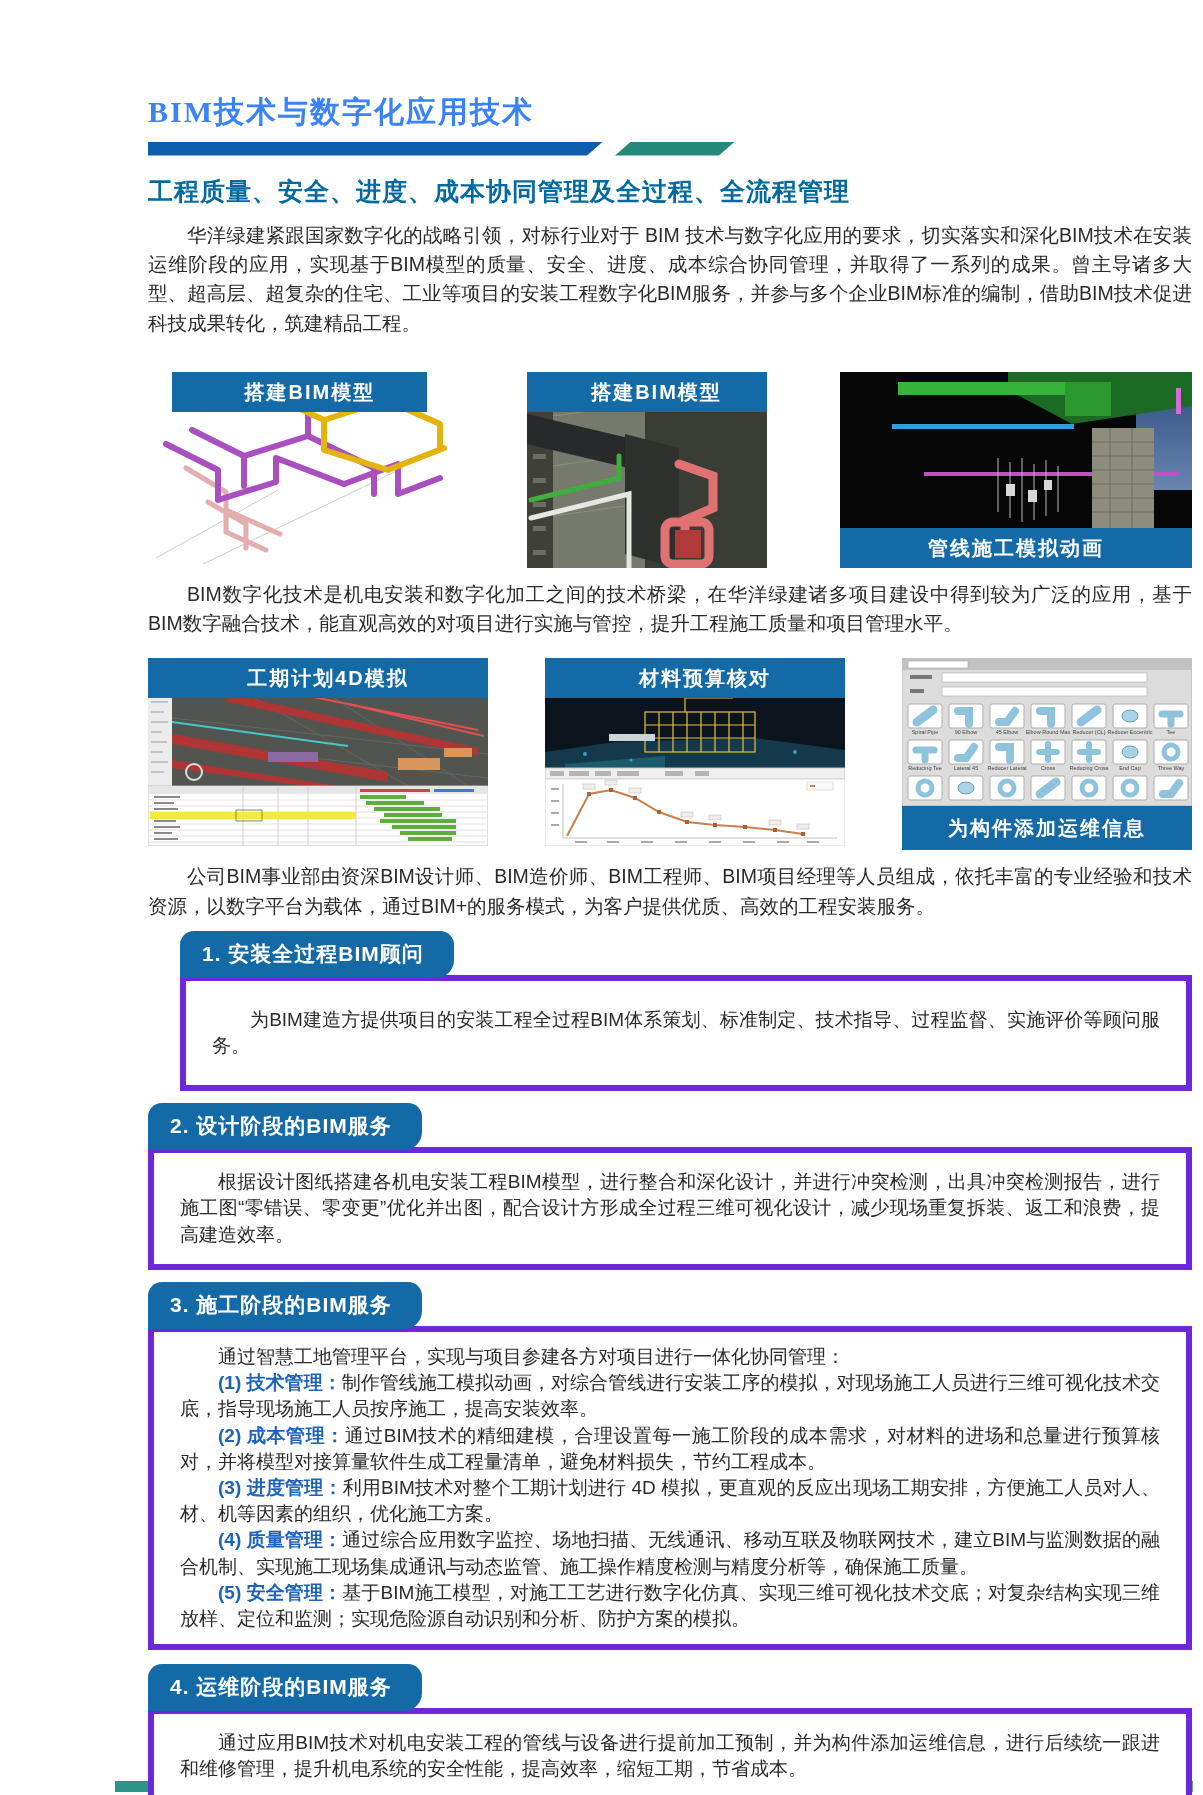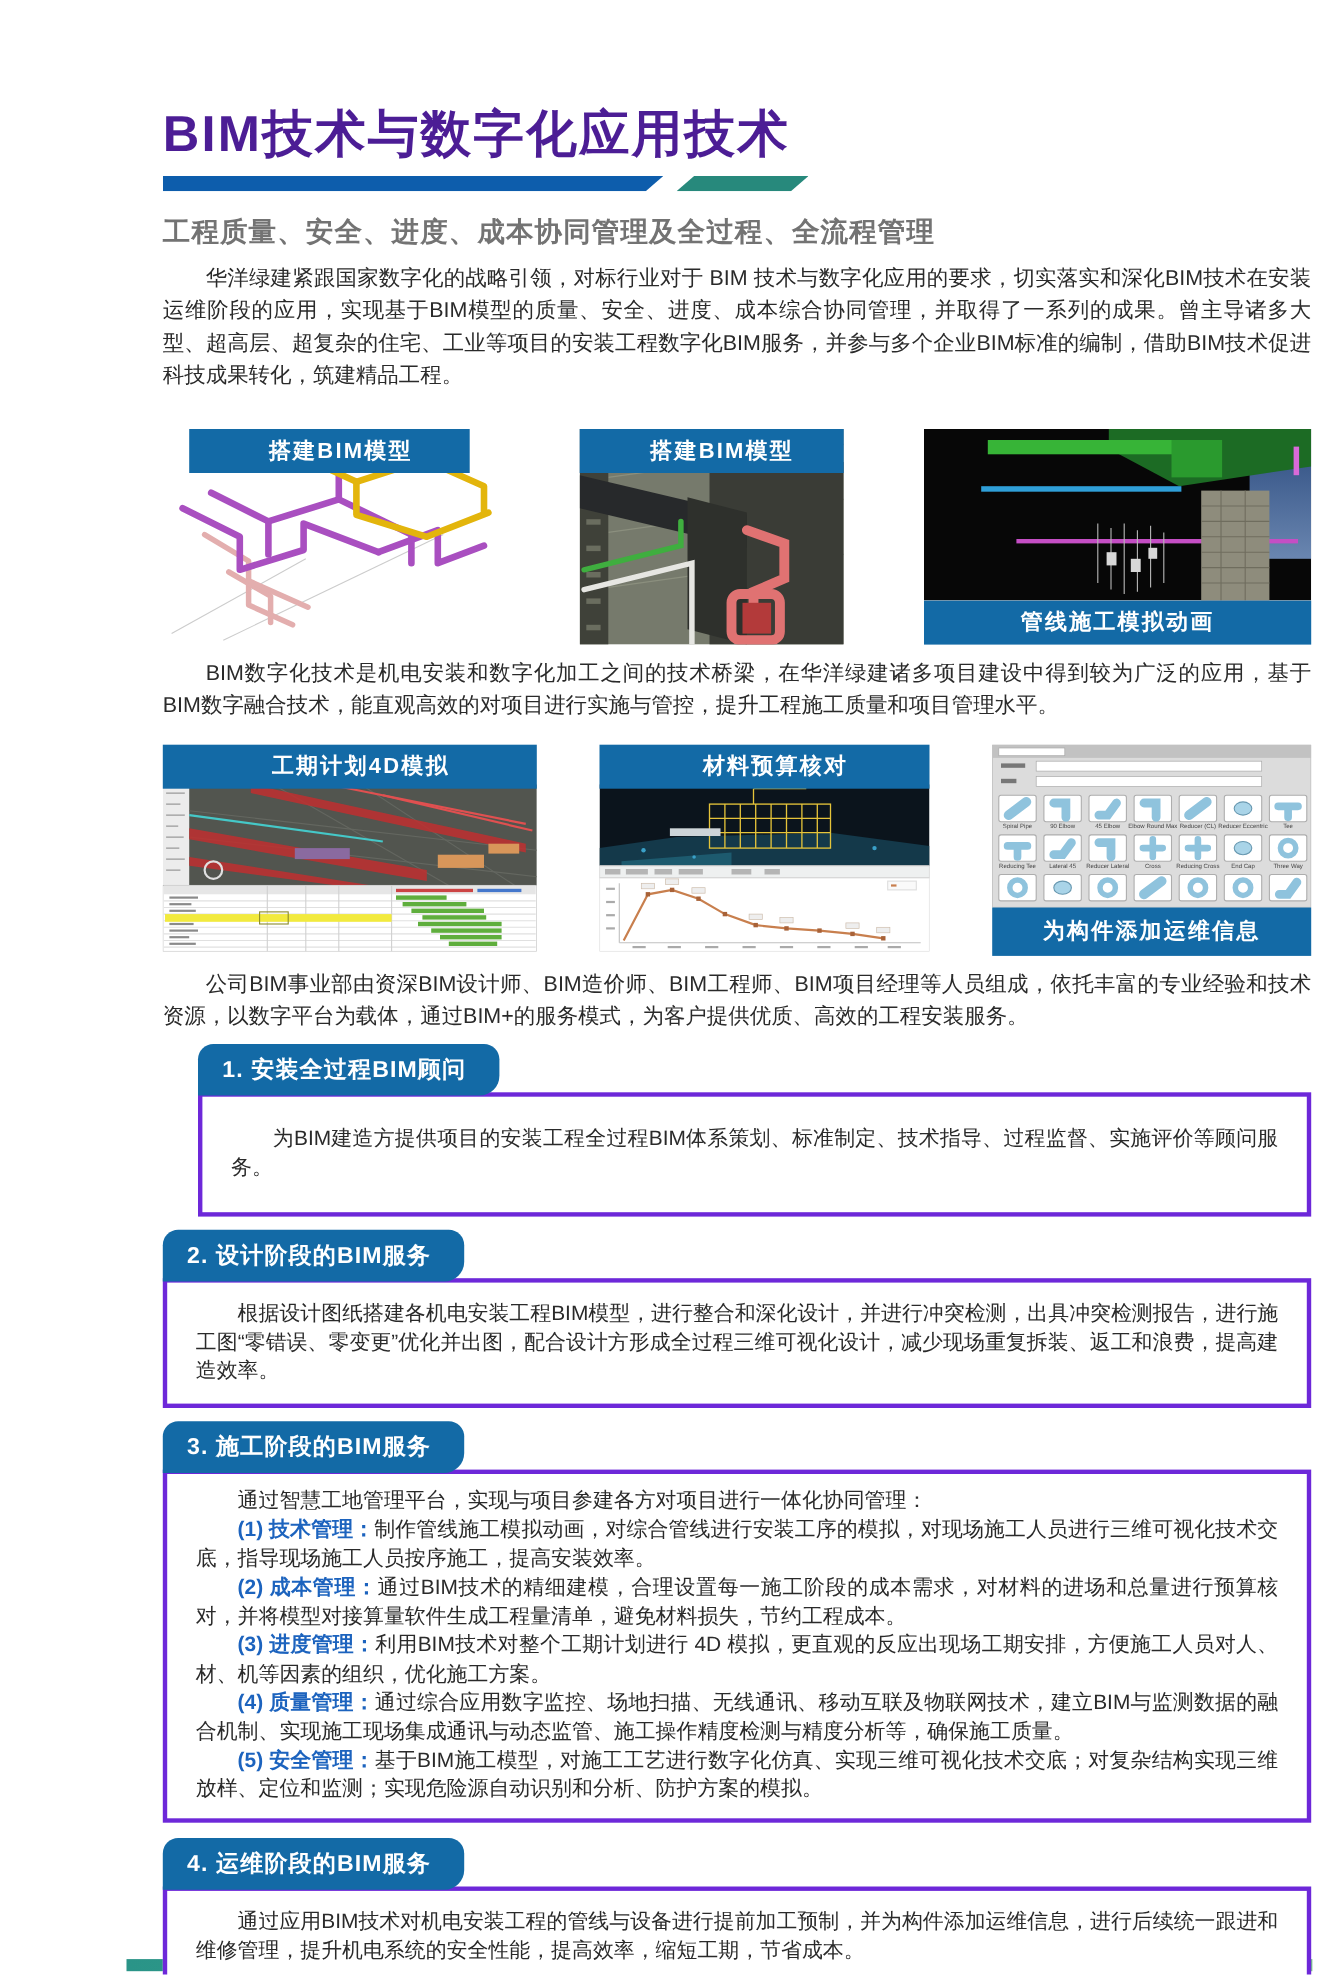--- a/index.html
+++ b/index.html
@@ -3,25 +3,25 @@
 <meta charset="utf-8">
 <style>
   html,body{margin:0;padding:0;}
   body{
     width:1203px;height:1795px;background:#ffffff;position:relative;overflow:hidden;
     font-family:"Liberation Sans","DejaVu Sans",sans-serif;
     -webkit-font-smoothing:antialiased;
   }
   .content{position:absolute;left:148px;top:0;width:1044px;}
   
-  .doc-title{margin:95px 0 0;font-size:46px;font-weight:bold;color:#4c1d95;letter-spacing:2px;line-height:1.15;}
+  .doc-title{margin:95px 0 0;font-size:30px;font-weight:bold;color:#3b82f6;letter-spacing:2px;line-height:1.15;font-family:Liberation Serif, serif;}
   .title-bar{margin-top:12px;height:14px;display:flex;}
   .title-bar .seg-blue{width:455px;background:#0d5dac;clip-path:polygon(0 0,100% 0,calc(100% - 16px) 100%,0 100%);}
   .title-bar .seg-green{width:120px;margin-left:12px;background:#27897c;clip-path:polygon(16px 0,100% 0,calc(100% - 16px) 100%,0 100%);}
-  .doc-subtitle{margin:22px 0 0;font-size:25px;font-weight:600;color:#737373;letter-spacing:1px;line-height:1.25;}
+  .doc-subtitle{margin:22px 0 0;font-size:25px;font-weight:600;color:#0369a1;letter-spacing:1px;line-height:1.25;font-family:Liberation Mono, monospace;}
   
   .body-p{margin:12px 0 0;font-size:19.5px;line-height:1.5;color:#2a2a2a;text-align:justify;text-indent:2em;}
   
   .fig-row{display:flex;justify-content:space-between;align-items:flex-start;}
   .fig-row.row1{margin-top:34px;}
   .fig-row.row2{margin-top:20px;}
   .figure{position:relative;flex:0 0 auto;}
   .figure svg{display:block;}
   .fig-label{position:absolute;left:0;right:0;height:40px;line-height:40px;background:#136aa6;color:#fff;
     font-size:20px;font-weight:bold;text-align:center;letter-spacing:2px;}
@@ -29,21 +29,21 @@
   .fig-label.bottom{bottom:0;}
   .fig-label.narrow{left:8%;right:auto;width:77%;}
   .fig-label.tall{height:44px;line-height:44px;}
   
   .section{margin-top:12px;}
   .section.s1{margin-top:10px;padding-left:32px;}
   .section.s4{margin-top:14px;}
   .sec-tab{display:inline-block;position:relative;z-index:2;background:#136aa6;color:#ffffff;
     font-size:21px;font-weight:bold;letter-spacing:1px;padding:9px 30px 10px 22px;
     border-radius:14px 14px 18px 0;}
-  .sec-box{position:relative;z-index:1;margin-top:-3px;border:4px solid #6d28d9;background:#fff;
+  .sec-box{position:relative;z-index:1;margin-top:-3px;border:6px solid #6d28d9;background:#fff;
     padding:12px 26px;font-size:19px;line-height:1.38;color:#2a2a2a;text-align:justify;}
   .sec-box.pad-lg{padding:26px 26px;}
   .sec-box.pad-md{padding:16px 26px;}
   .sec-box p{margin:0;text-indent:2em;}
   .item-label{color:#1c63be;font-weight:bold;}
   
   .footer-bar{position:absolute;left:115px;bottom:3px;width:1078px;height:11px;
     background:linear-gradient(90deg,#2a9488 0%,#3aa47e 55%,#55b46a 100%);}
   
   .cap{font-size:5.5px;fill:#444;}

